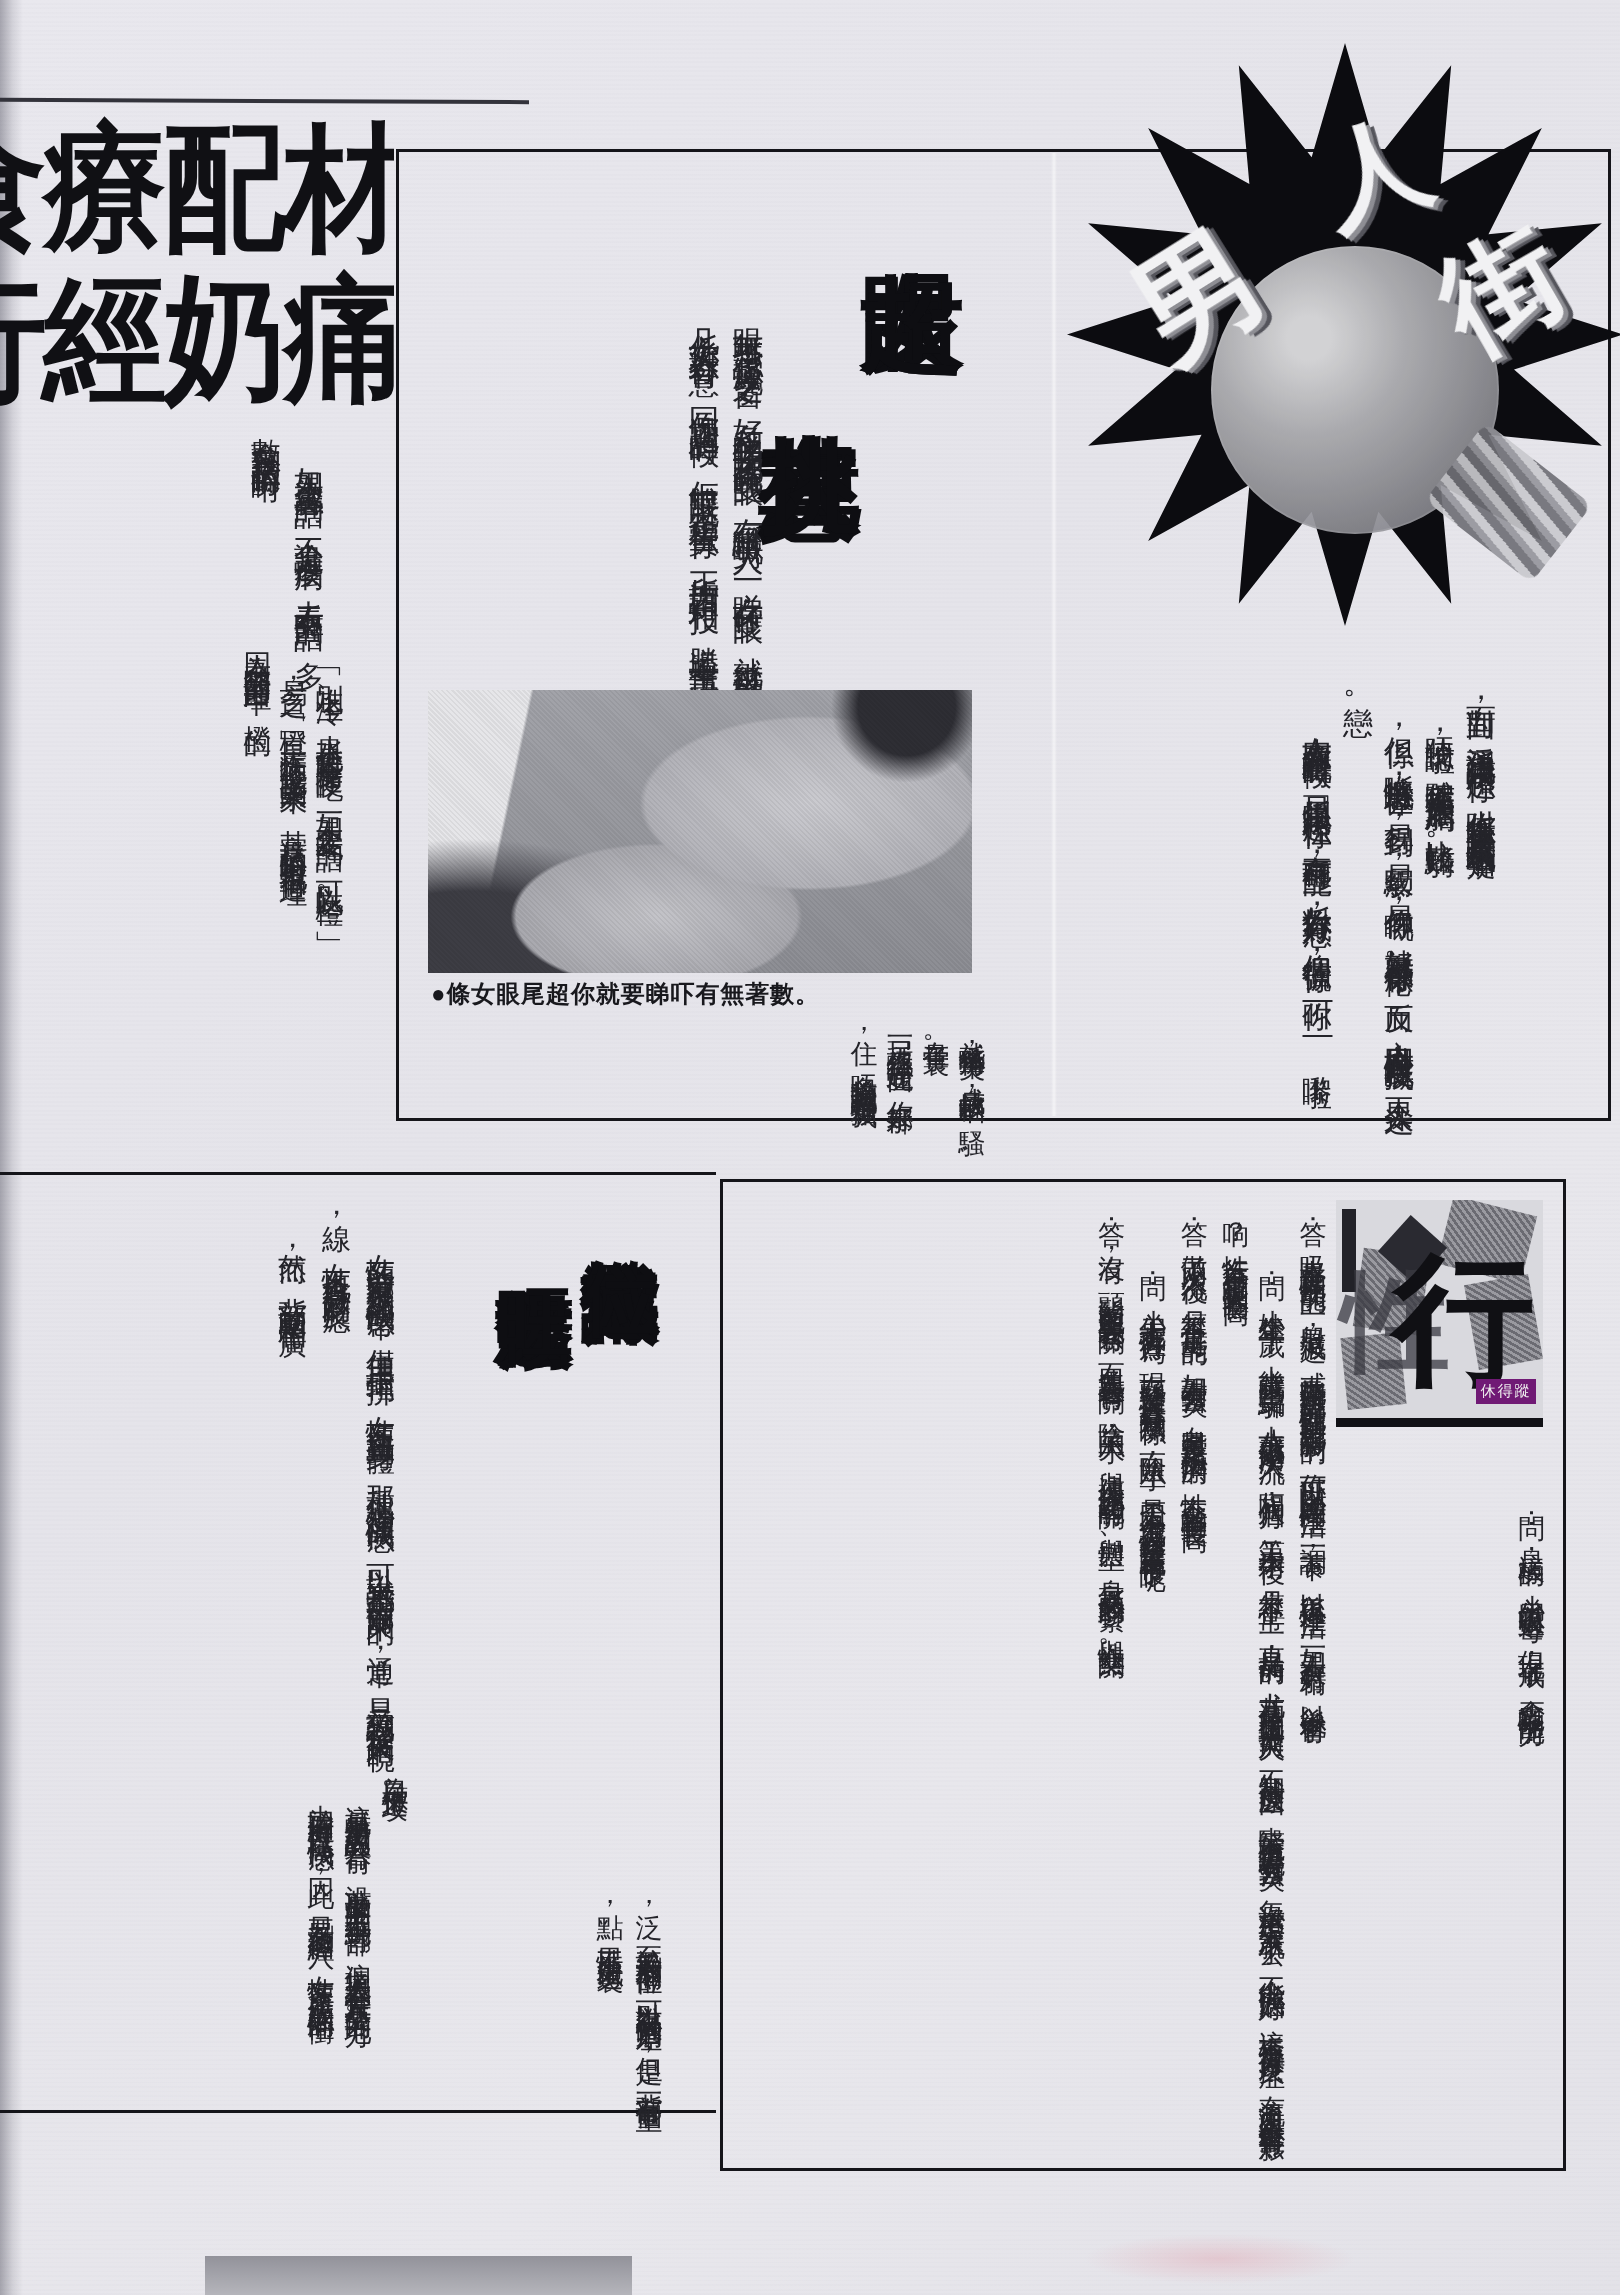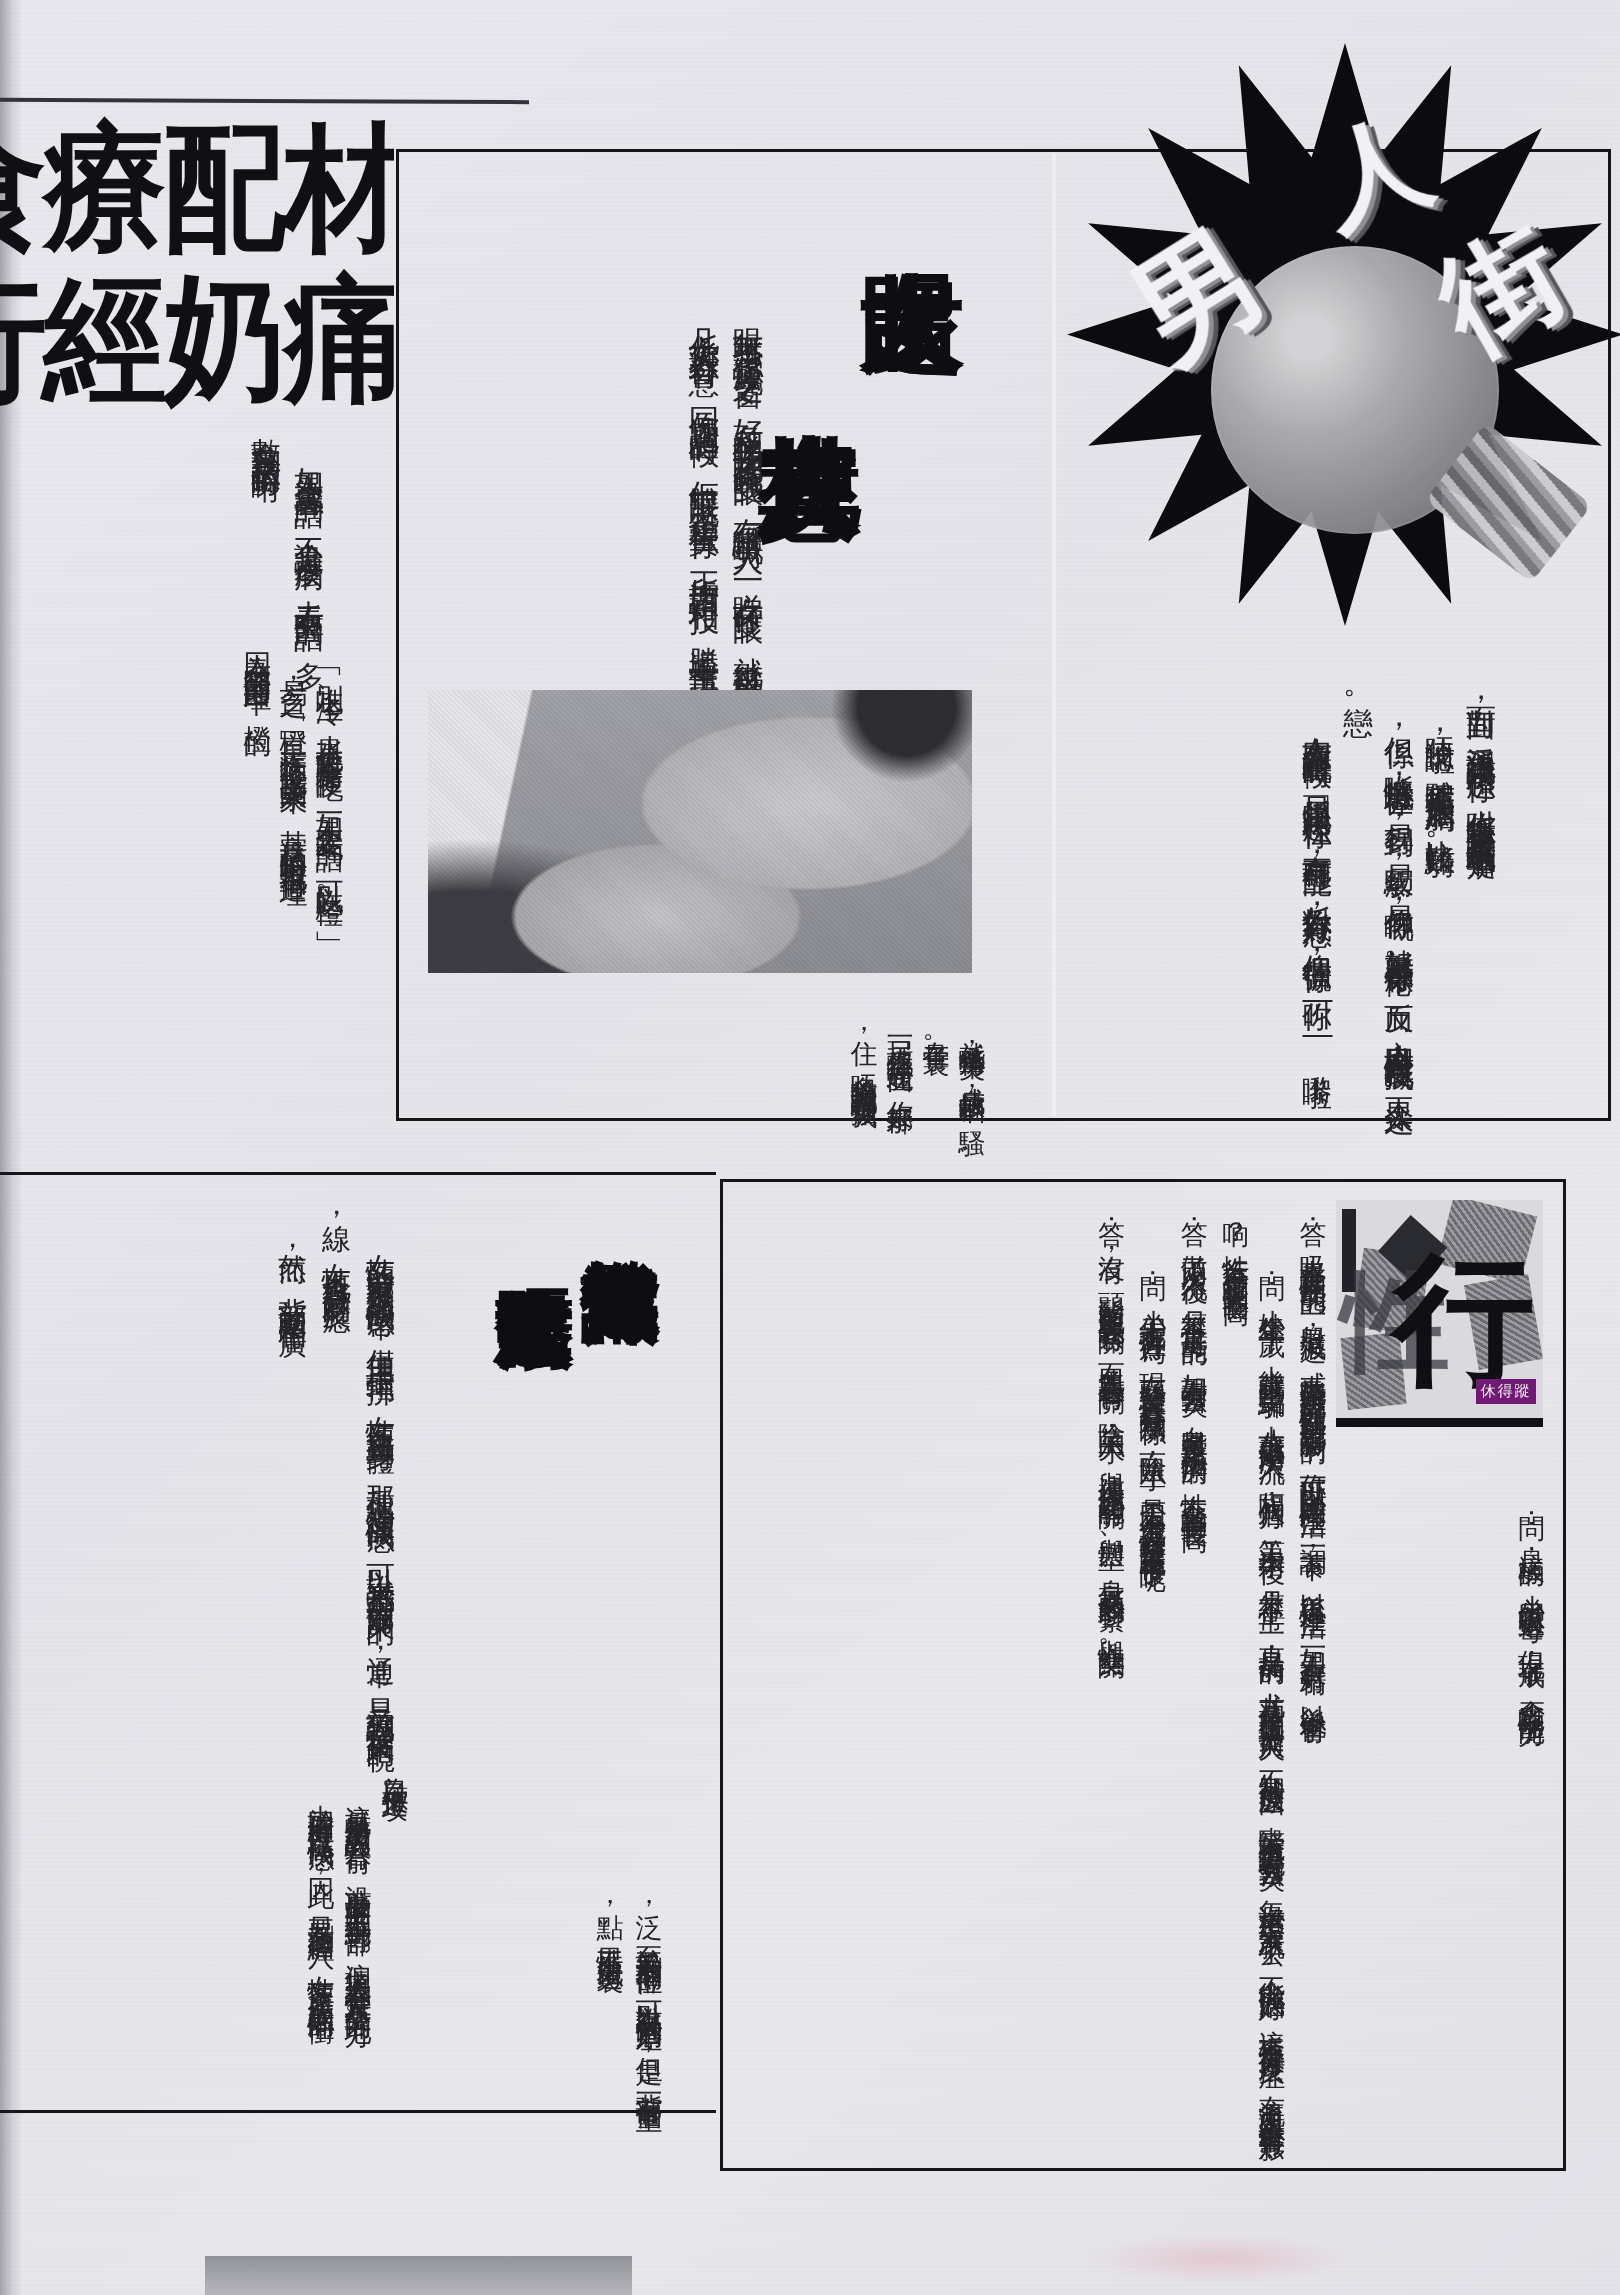--- a/index.html
+++ b/index.html
@@ -146,20 +146,21 @@
   </section>
 
   <section class="eyebox">
     <div class="eye-h c1 v">女人眼超超</div>
     <div class="eye-h c2 v">其實想人挑</div>
     <div class="eye-intro v">
       <p>眼無可否認係靈魂之窗，好多相睇佬睇女都先睇雙眼，有經驗嘅男人，一睇女仔雙眼，就幾乎可以知道佢想點。</p>
       <p>凡係女人對你有意，同你過電的時候，佢雙眼就一定會望實你，正所謂四目相投，勝過千言萬語。不過，如果一個女人同你</p>
     </div>
     <div class="photo"></div>
+    <div class="caption">●條女眼尾超你就要睇吓有無著數。</div>
     <div class="eye-right v">
       <p>面對面，淨係識得用眼尾「超」你，咁你係咪有種去馬還是唔去馬嘅猶疑？</p>
       <p class="ind">唔使諗啦，雖然呢種女人係胭脂馬，比較難騎。</p>
       <p class="ind">但係，喺情慾嘅世界，易得到，易駕馭，易俾你嘅，就好容易令你厭倦。反而，內心世界難以捉摸嘅，更令人迷戀。</p>
       <p class="ind">女人同你單對單嘅時候，只係用眼尾「超」住你，有兩種可能，一係對你有好感，俾個信號你，叫你——嚟啦！</p>
     </div>
     <div class="eye-bottom v">
       <p>就係嘴角帶笑，成身放輕晒，騷在骨子裏。</p>
       <p>另一種就係「嚀」起塊面，你未好郁住，唔多搞啲誠意都唔好掂我！</p>
     </div>

